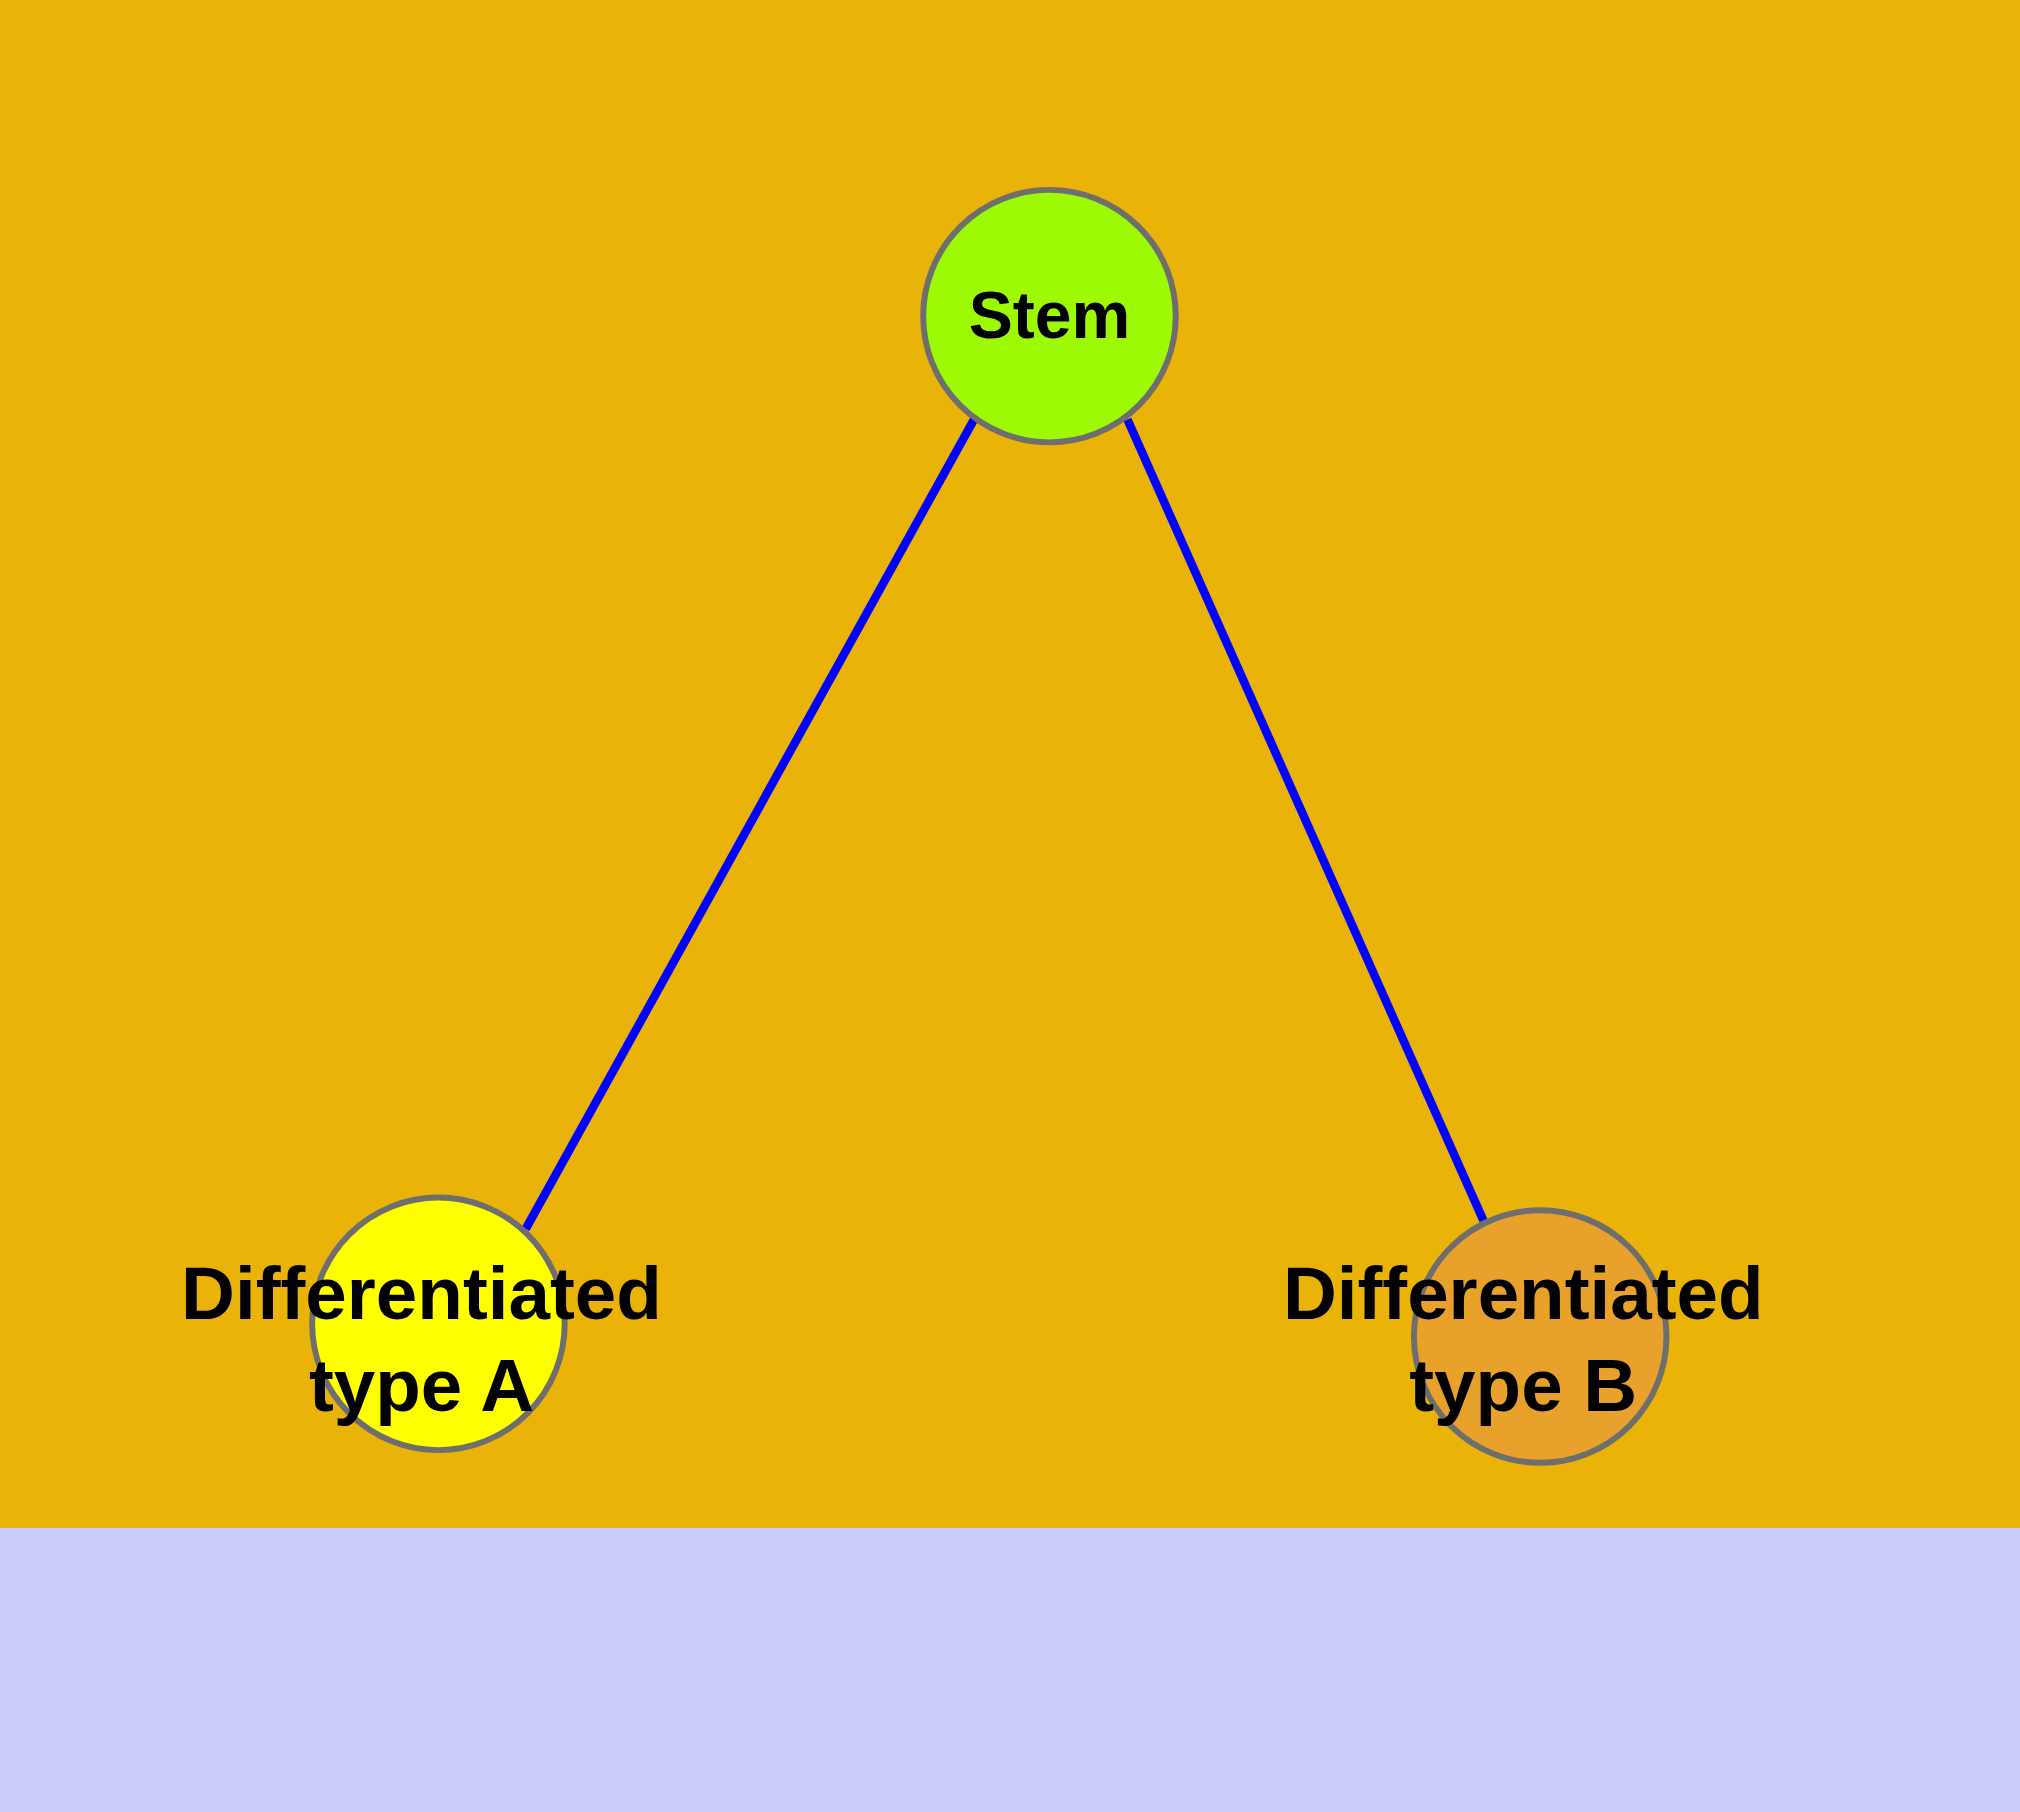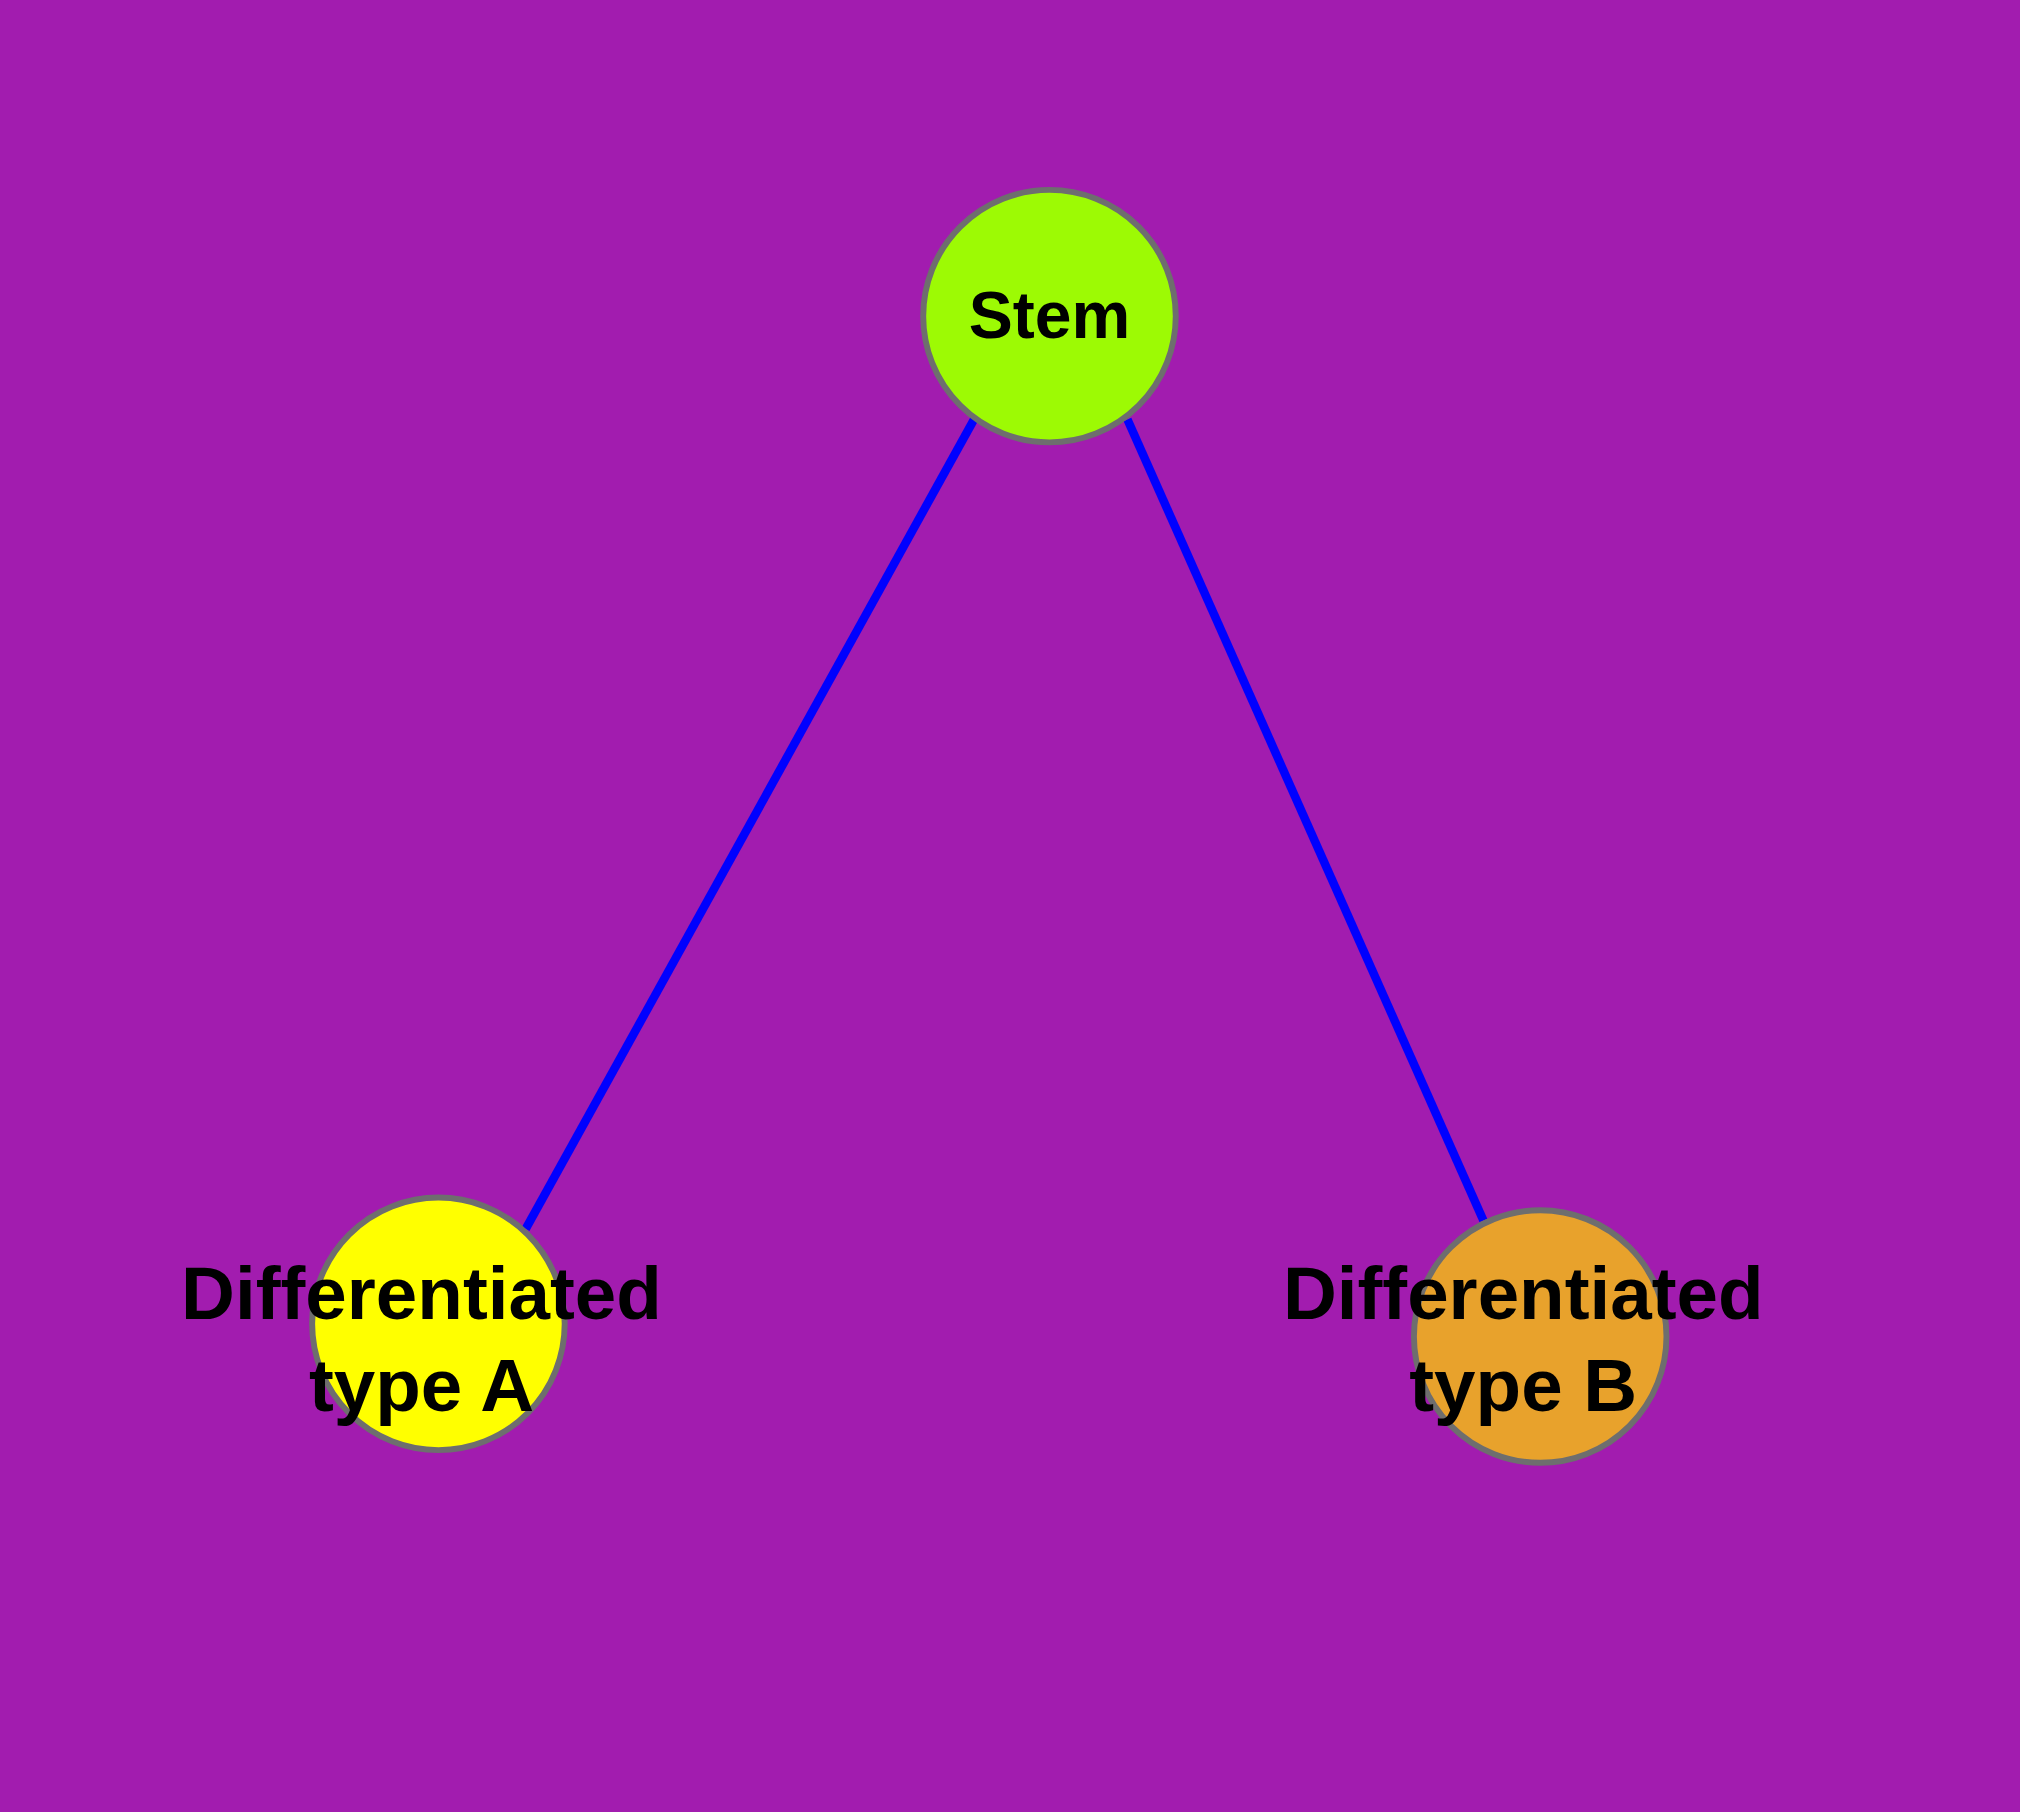--- a/index.html
+++ b/index.html
@@ -4,22 +4,22 @@
 <title>Cell Differentiation Graph</title>
 <style>
   html, body {
     margin: 0;
     padding: 0;
     background: #ccccfb;
   }
   #canvas {
     position: relative;
     width: 2021px;
-    height: 1812px;
-    background: #a21caf;
+    height: 1528px;
+    background: #eab308;
     overflow: hidden;
     font-family: "Liberation Sans", sans-serif;
   }
   #graph-svg {
     position: absolute;
     left: 0;
     top: 0;
     width: 2021px;
     height: 1812px;
     display: block;

